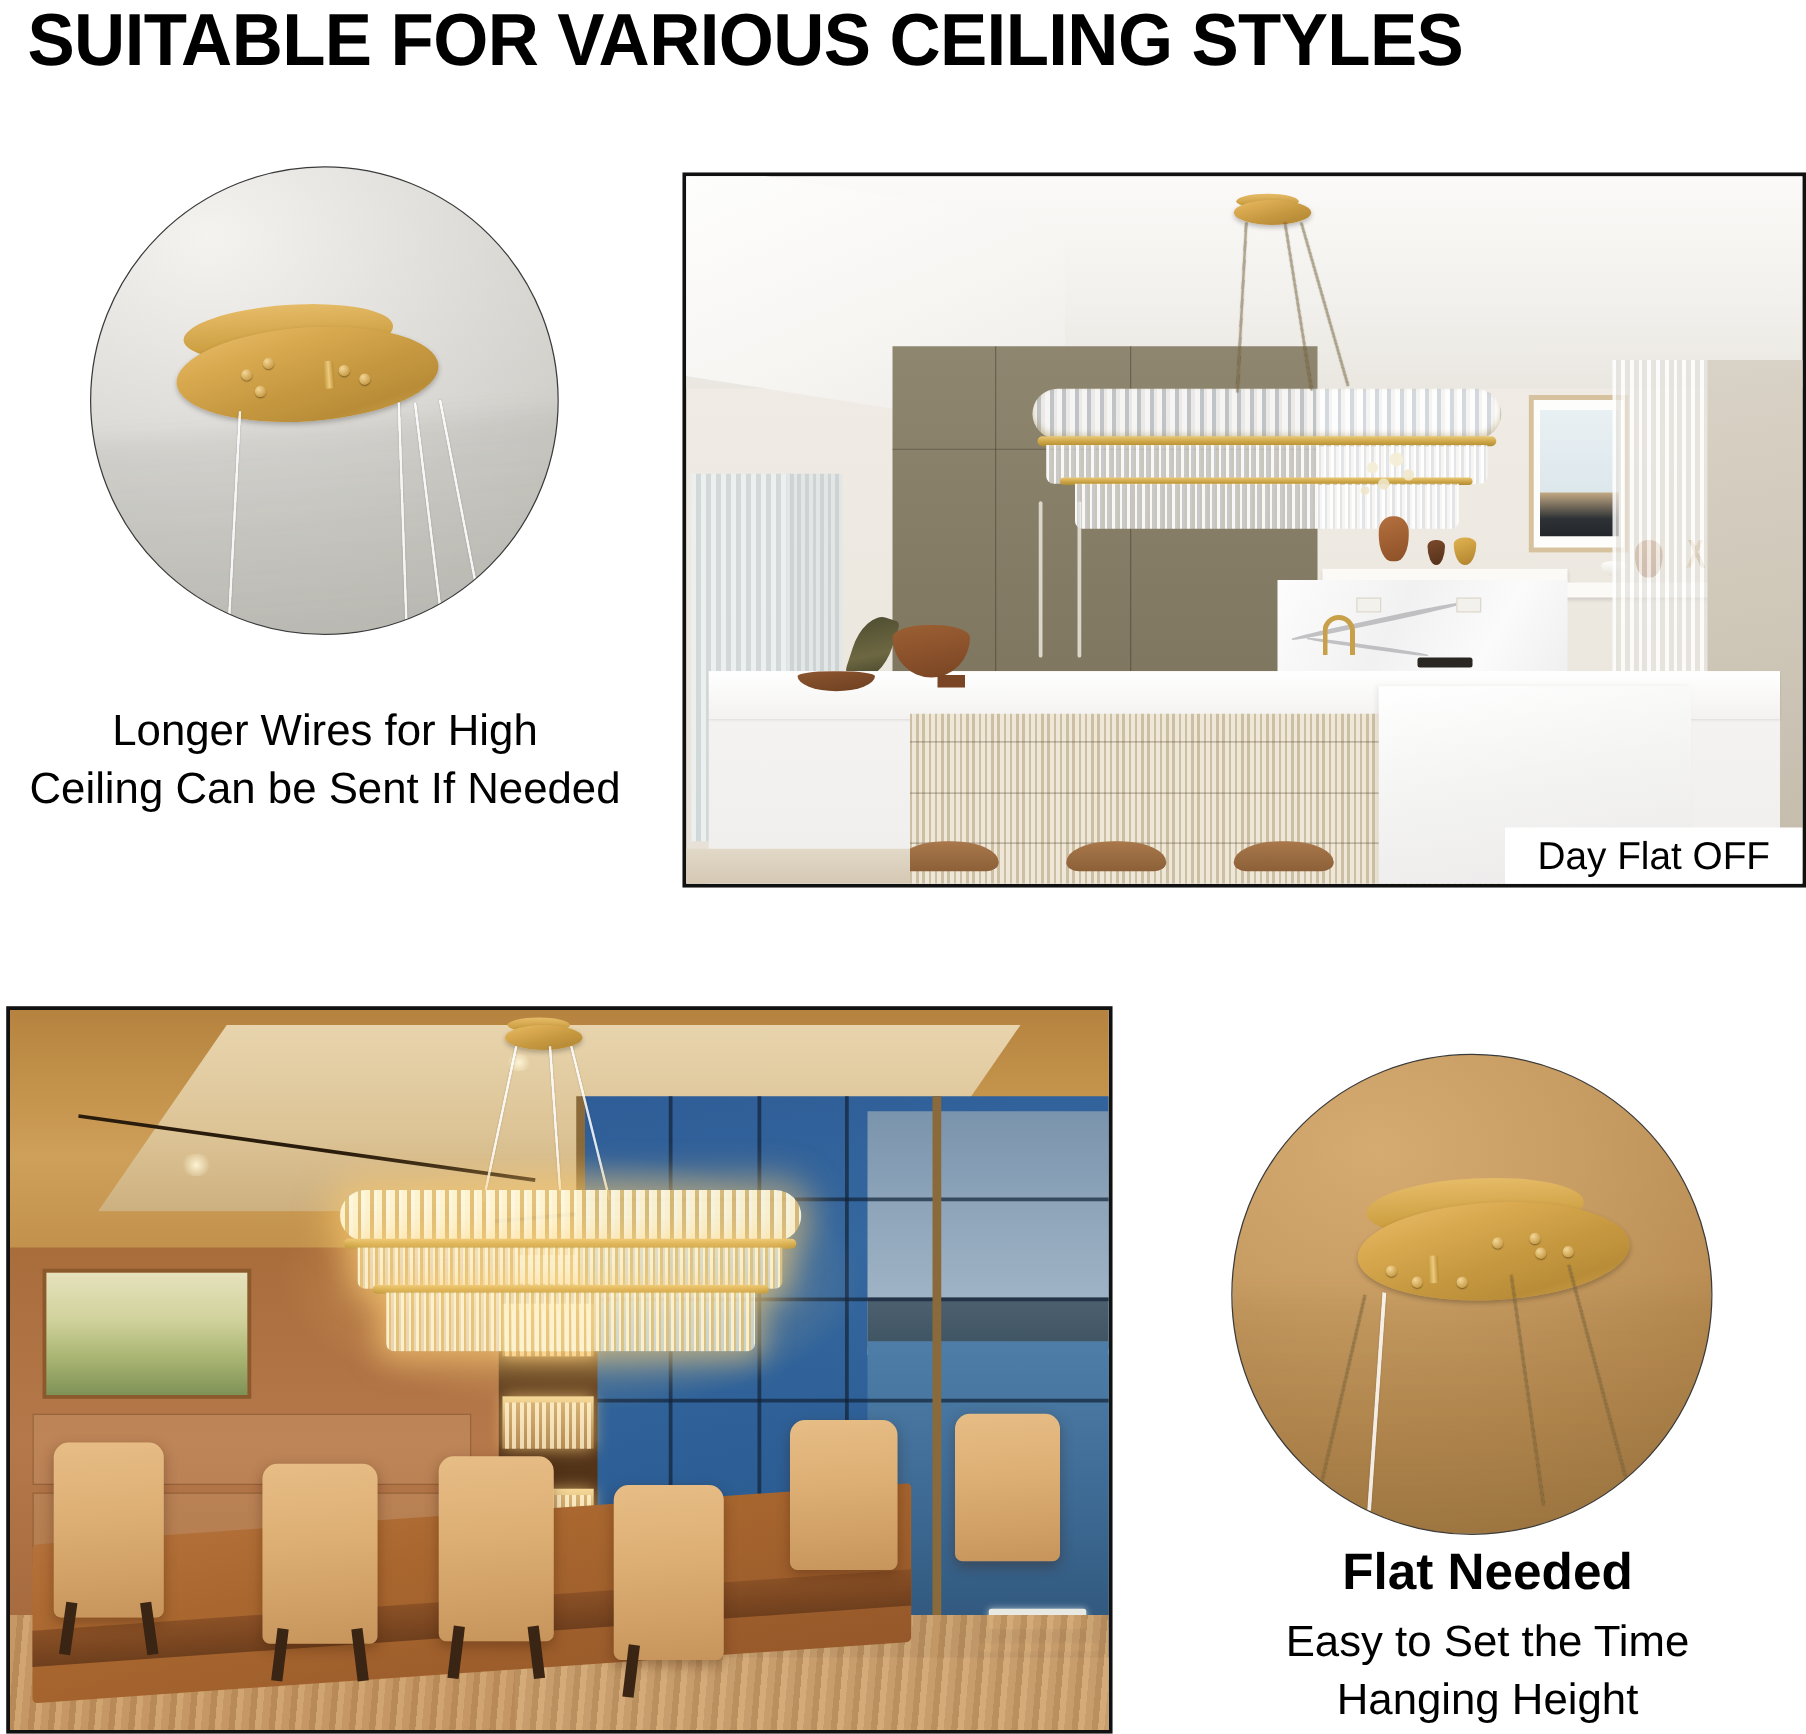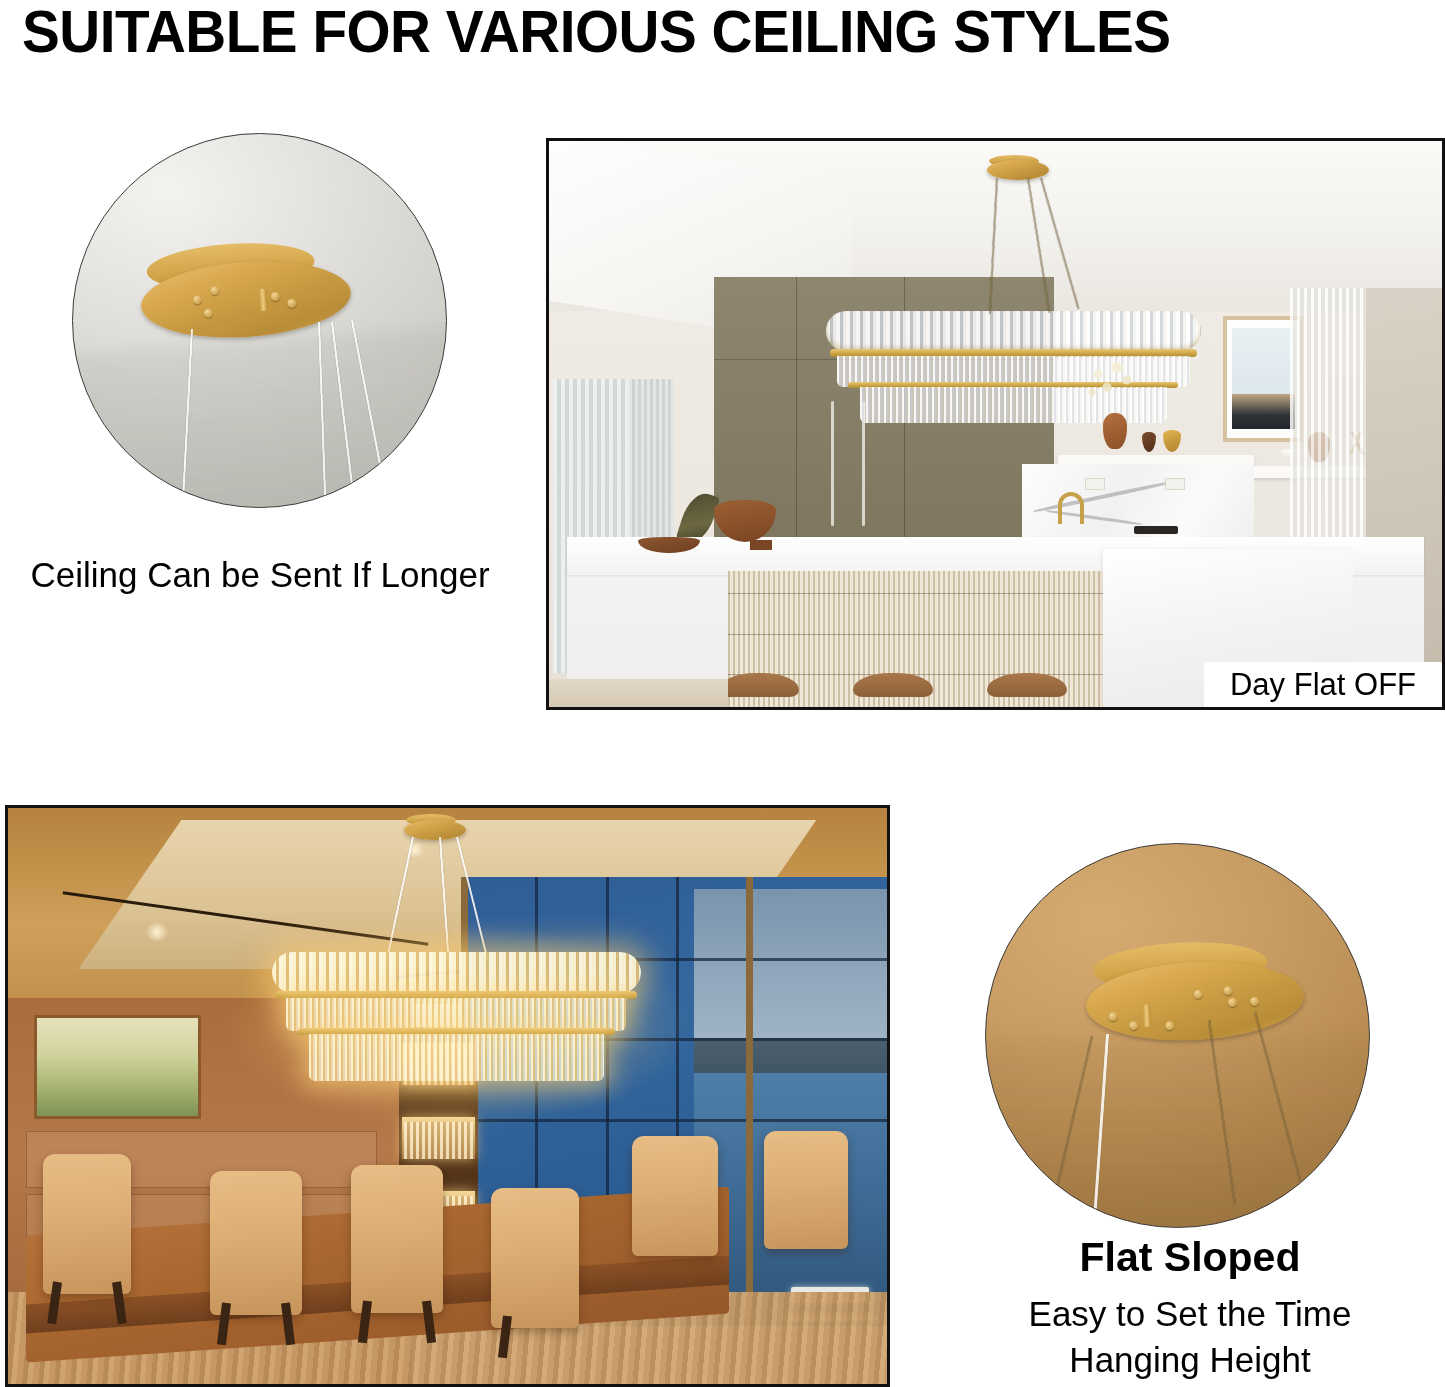--- a/index.html
+++ b/index.html
@@ -219,21 +219,22 @@
     <div class="stem" style="left:118px;top:28px;"></div>
   </div>
 
   <div class="wire" style="left:118px;top:195px;width:2px;height:175px;transform:rotate(3deg);"></div>
   <div class="wire" style="left:245px;top:188px;width:2px;height:180px;transform:rotate(-2deg);"></div>
   <div class="wire" style="left:258px;top:188px;width:2px;height:182px;transform:rotate(-7deg);"></div>
   <div class="wire" style="left:278px;top:186px;width:2px;height:180px;transform:rotate(-11deg);"></div>
 </div>
 
 <div class="cap" style="left:10px;top:552px;width:500px;">
-  <div class="sub" style="margin-top:0">Ceiling Can be Sent If Longer</div>
+  <div class="sub">Longer Wires for High</div>
+  <div class="sub" style="margin-top:0">Ceiling Can be Sent If Needed</div>
 </div>
 
 <div class="photo bordered" id="kitchen">
 
   <div class="k-wall"></div>
   <div class="k-ceiling"></div>
   <div class="k-ceil-angle"></div>
 
   <div class="k-cab">
     <div class="hseam"></div>
@@ -426,16 +427,16 @@
     <div class="stem" style="left:56px;top:40px;"></div>
   </div>
 
   <div class="wire" style="left:120px;top:190px;width:3px;height:175px;transform:rotate(4deg);"></div>
   <div class="wire dark" style="left:105px;top:192px;width:2px;height:172px;transform:rotate(13deg);"></div>
   <div class="wire dark" style="left:222px;top:176px;width:2px;height:186px;transform:rotate(-8deg);"></div>
   <div class="wire dark" style="left:268px;top:168px;width:2px;height:188px;transform:rotate(-15deg);"></div>
 </div>
 
 <div class="cap" style="left:955px;top:1233px;width:470px;">
-  <div class="head">Flat Sloped</div>
+  <div class="head">Flat Needed</div>
   <div class="sub">Easy to Set the Time</div>
   <div class="sub" style="margin-top:0">Hanging Height</div>
 </div>
 
 </body></html>

